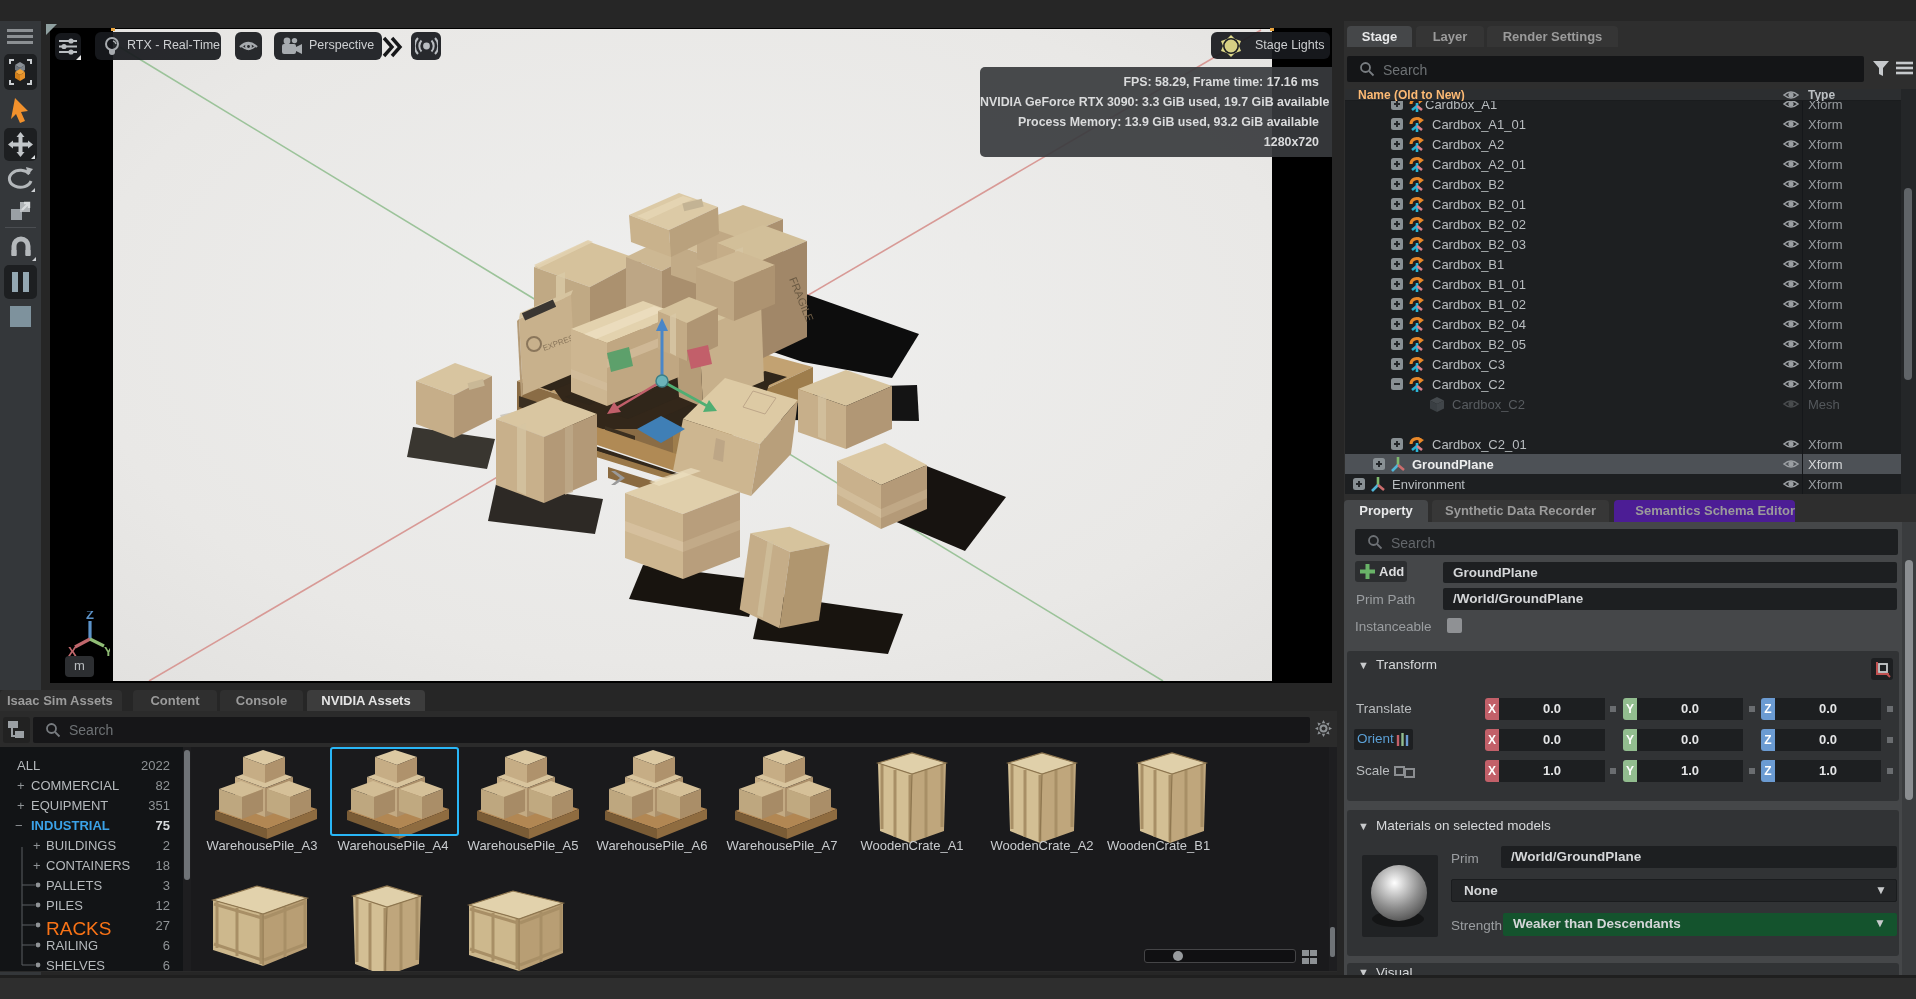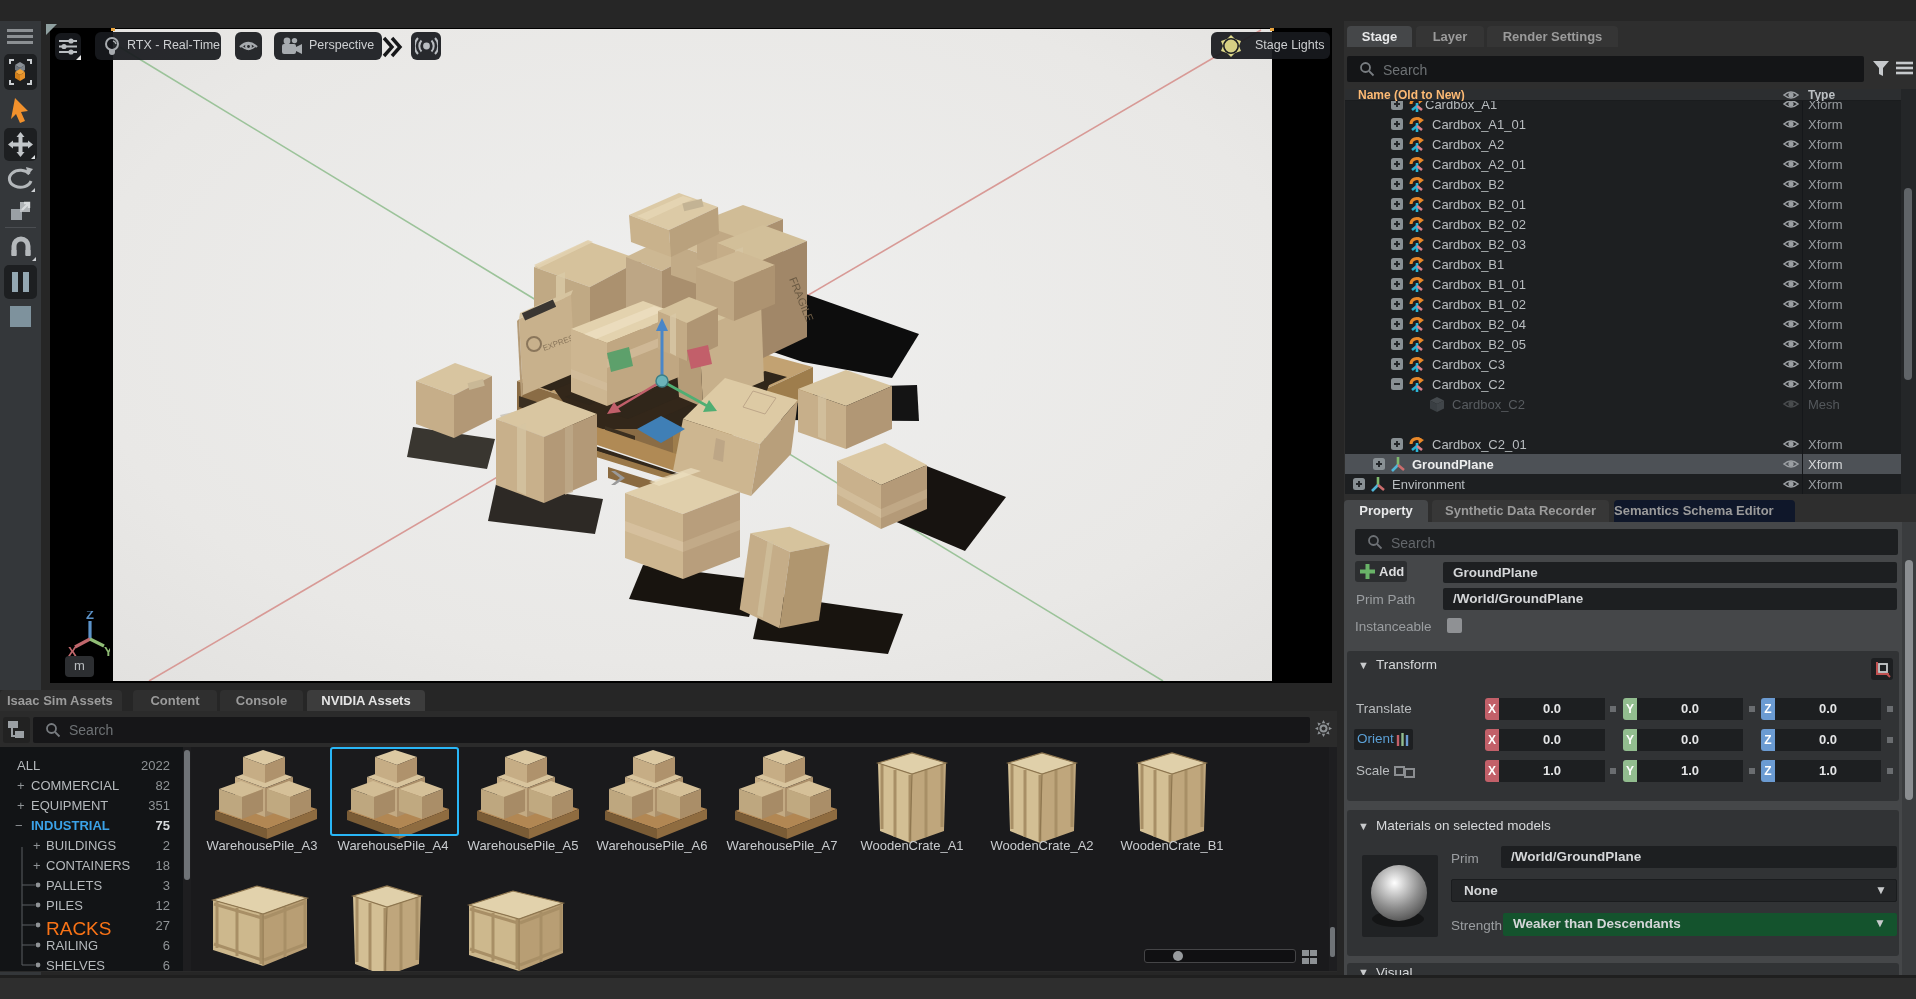--- a/index.html
+++ b/index.html
@@ -354,20 +354,26 @@
     </div>
 
     <div class="vbtn" style="left:1161px;top:4px;width:119px;height:27px">
       <svg class="abs" style="left:8px;top:2px" width="24" height="24" viewBox="0 0 24 24">
         <path d="M12 1 L16 5 L22 7 L20 12 L22 17 L16 19 L12 23 L8 19 L2 17 L4 12 L2 7 L8 5 Z" fill="#ded98a"></path>
         <circle cx="12" cy="12" r="7.2" fill="#d6d084" stroke="#1d1f23" stroke-width="1.6"></circle>
       </svg>
       <span class="abs" style="left:44px;top:6px;white-space:nowrap;font-size:12.5px">Stage Lights</span>
     </div>
 
+    <div class="abs" style="left:930px;top:39px;width:352px;height:90px;background:rgba(56,59,62,0.92);border-radius:5px 0 0 5px;color:#dadbdc;font-size:12.4px;font-weight:bold;text-align:right;line-height:20px;padding:5px 13px 0 0;white-space:nowrap;overflow:visible">
+      FPS: 58.29, Frame time: 17.16 ms<br>
+      NVIDIA GeForce RTX 3090: 3.3 GiB used, 19.7 GiB available<br>
+      Process Memory: 13.9 GiB used, 93.2 GiB available<br>
+      1280x720
+    </div>
 
     <svg class="abs" style="left:10px;top:583px" width="50" height="46" viewBox="0 0 50 46">
       <line x1="30" y1="28" x2="30" y2="10" stroke="#5c93c9" stroke-width="3.2"></line>
       <line x1="30" y1="28" x2="15" y2="36" stroke="#c0676c" stroke-width="3.2"></line>
       <line x1="30" y1="28" x2="44" y2="35" stroke="#8fbc75" stroke-width="3.2"></line>
       <text x="26" y="8" font-size="13" font-weight="bold" fill="#5c93c9" font-family="Liberation Sans, sans-serif">Z</text>
       <text x="8" y="45" font-size="13" font-weight="bold" fill="#c0676c" font-family="Liberation Sans, sans-serif">X</text>
       <text x="44" y="45" font-size="13" font-weight="bold" fill="#8fbc75" font-family="Liberation Sans, sans-serif">Y</text>
     </svg>
     <div class="abs" style="left:15px;top:628px;width:29px;height:21px;background:#2c2e31;border-radius:4px;color:#b8bcbf;font-size:13px;text-align:center;line-height:20px">m</div>
@@ -514,21 +520,21 @@
         <use href="#tallcrate" x="158" y="133"></use>
         <use href="#crate" x="270" y="138"></use>
       </svg>
       <div class="abs" style="left:6px;top:91px;width:130px;text-align:center;font-size:13px;color:#c9cccf">WarehousePile_A3</div>
       <div class="abs" style="left:137px;top:91px;width:130px;text-align:center;font-size:13px;color:#c9cccf">WarehousePile_A4</div>
       <div class="abs" style="left:267px;top:91px;width:130px;text-align:center;font-size:13px;color:#c9cccf">WarehousePile_A5</div>
       <div class="abs" style="left:396px;top:91px;width:130px;text-align:center;font-size:13px;color:#c9cccf">WarehousePile_A6</div>
       <div class="abs" style="left:526px;top:91px;width:130px;text-align:center;font-size:13px;color:#c9cccf">WarehousePile_A7</div>
       <div class="abs" style="left:656px;top:91px;width:130px;text-align:center;font-size:13px;color:#c9cccf">WoodenCrate_A1</div>
       <div class="abs" style="left:786px;top:91px;width:130px;text-align:center;font-size:13px;color:#c9cccf">WoodenCrate_A2</div>
-      <div class="abs" style="left:916px;top:91px;width:130px;text-align:center;font-size:13px;color:#c9cccf">WoodenCrate_B1</div>
+      <div class="abs" style="left:916px;top:91px;width:130px;text-align:left;font-size:13px;color:#c9cccf">WoodenCrate_B1</div>
       
       <div class="abs" style="left:953px;top:202px;width:152px;height:14px;background:#101012;border:1px solid #454547;border-radius:3px">
         <div class="abs" style="left:28px;top:1px;width:10px;height:10px;background:#989b9e;border-radius:5px"></div>
       </div>
       <svg class="abs" style="left:1110px;top:202px" width="17" height="16" viewBox="0 0 17 16">
           <g fill="#8d9194">
             <rect x="1" y="1" width="7" height="6"></rect>
             <rect x="9" y="1" width="7" height="6"></rect>
             <rect x="1" y="9" width="7" height="6"></rect>
             <rect x="9" y="9" width="7" height="6"></rect>
@@ -859,21 +865,21 @@
         </div>
       <div class="abs" style="left:457px;top:0;width:1px;height:393px;background:#15171a"></div>
     </div>
     <div class="abs" style="left:557px;top:68px;width:15px;height:405px;background:#242628">
       <div class="abs" style="left:3px;top:99px;width:8px;height:192px;background:#606468;border-radius:4px"></div>
     </div>
 
     <div class="abs" style="left:0;top:476px;width:572px;height:25px;background:#2e2e2e"></div>
     <div class="abs" style="left:0;top:479px;width:84px;height:22px;background:#454749;border-radius:4px 4px 0 0;font-size:13px;font-weight:bold;color:#e8e9ea;text-align:center;line-height:22px">Property</div>
     <div class="abs" style="left:88px;top:479px;width:177px;height:22px;background:#373737;border-radius:4px 4px 0 0;font-size:13px;font-weight:bold;color:#9b9b9b;text-align:center;line-height:22px">Synthetic Data Recorder</div>
-    <div class="abs" style="left:270px;top:479px;width:181px;height:22px;background:#0f172a;border-radius:4px 4px 0 0;font-size:13px;font-weight:bold;color:#9b9b9b;text-align:left;line-height:22px">Semantics Schema Editor</div>
+    <div class="abs" style="left:270px;top:479px;width:181px;height:22px;background:#4c1d95;border-radius:4px 4px 0 0;font-size:13px;font-weight:bold;color:#9b9b9b;text-align:right;line-height:22px">Semantics Schema Editor</div>
 
     <div class="abs" style="left:0;top:501px;width:572px;height:453px;background:#454749;overflow:hidden">
       <div class="abs" style="left:11px;top:7px;width:543px;height:26px;background:#1d1f21;border-radius:2px">
         <svg class="abs" style="left:12px;top:5px" width="16" height="16" viewBox="0 0 16 16">
             <circle cx="6.5" cy="6.5" r="4.5" fill="none" stroke="#6d7175" stroke-width="1.8"></circle>
             <line x1="10" y1="10" x2="14.5" y2="14.5" stroke="#6d7175" stroke-width="1.8"></line>
           </svg>
         <span class="abs" style="left:36px;top:6px;font-size:14px;color:#63676b">Search</span>
       </div>
       <div class="abs" style="left:11px;top:39px;width:52px;height:21px;background:#2c2e30;border-radius:3px">

